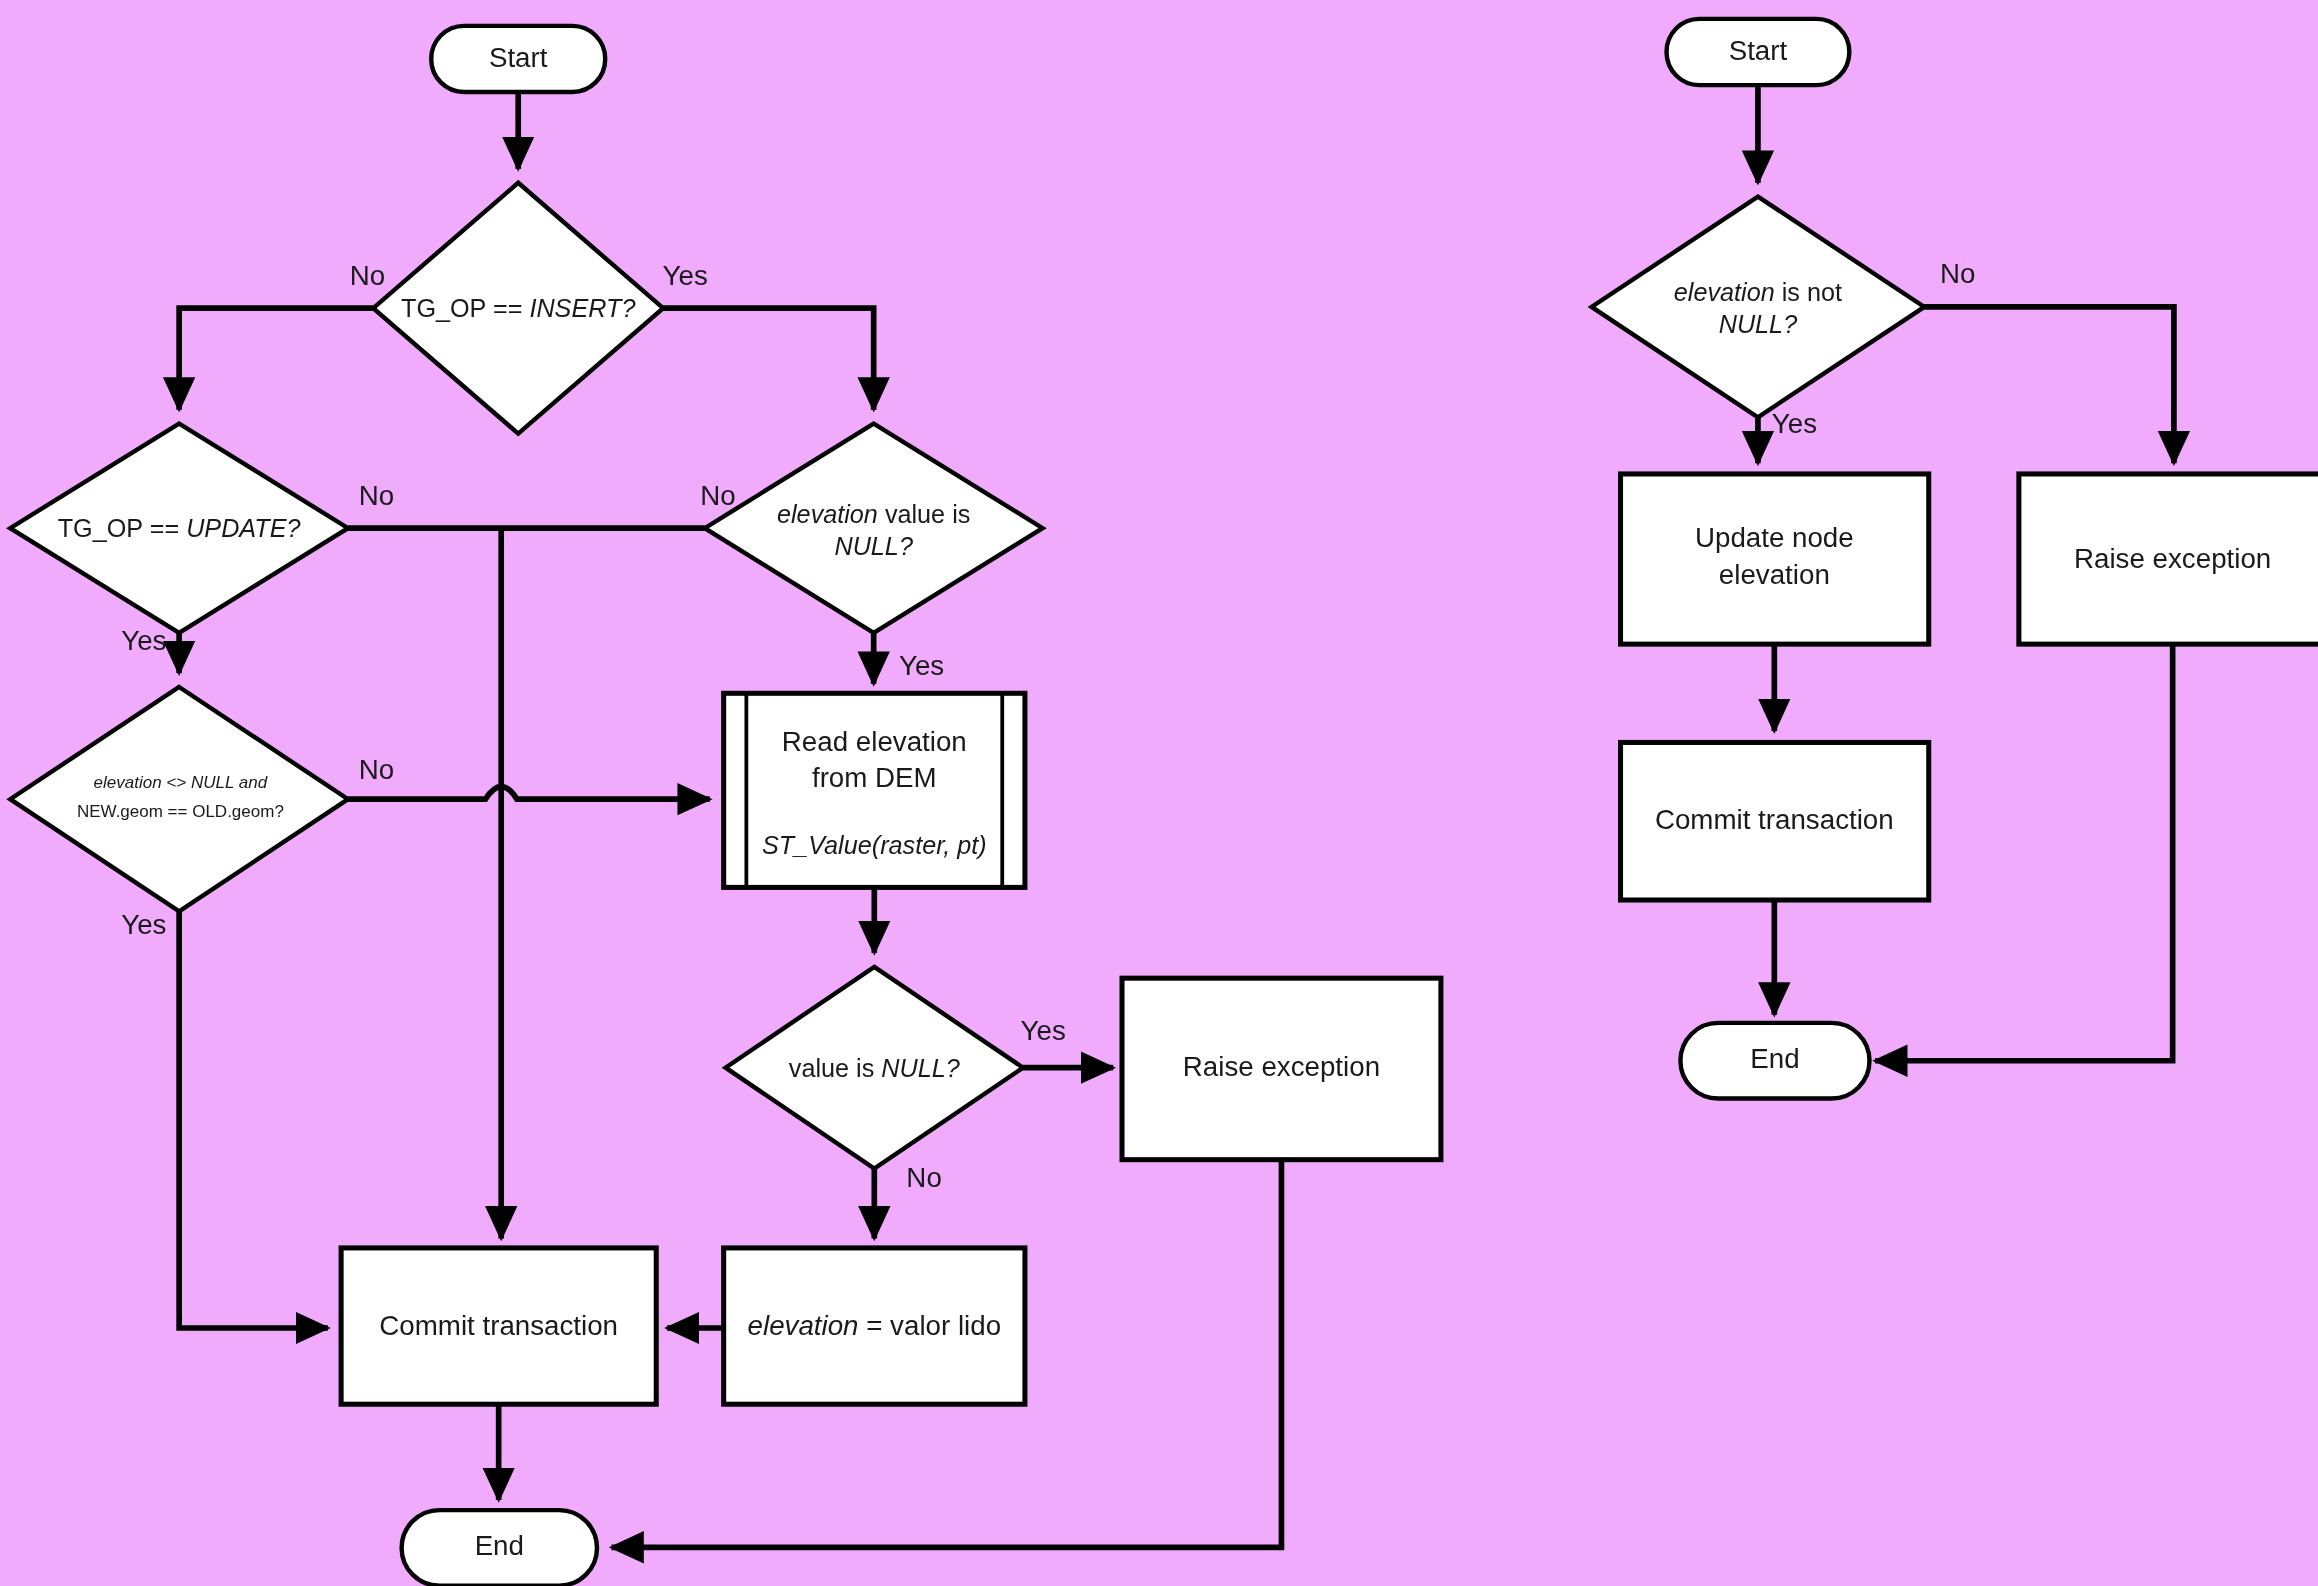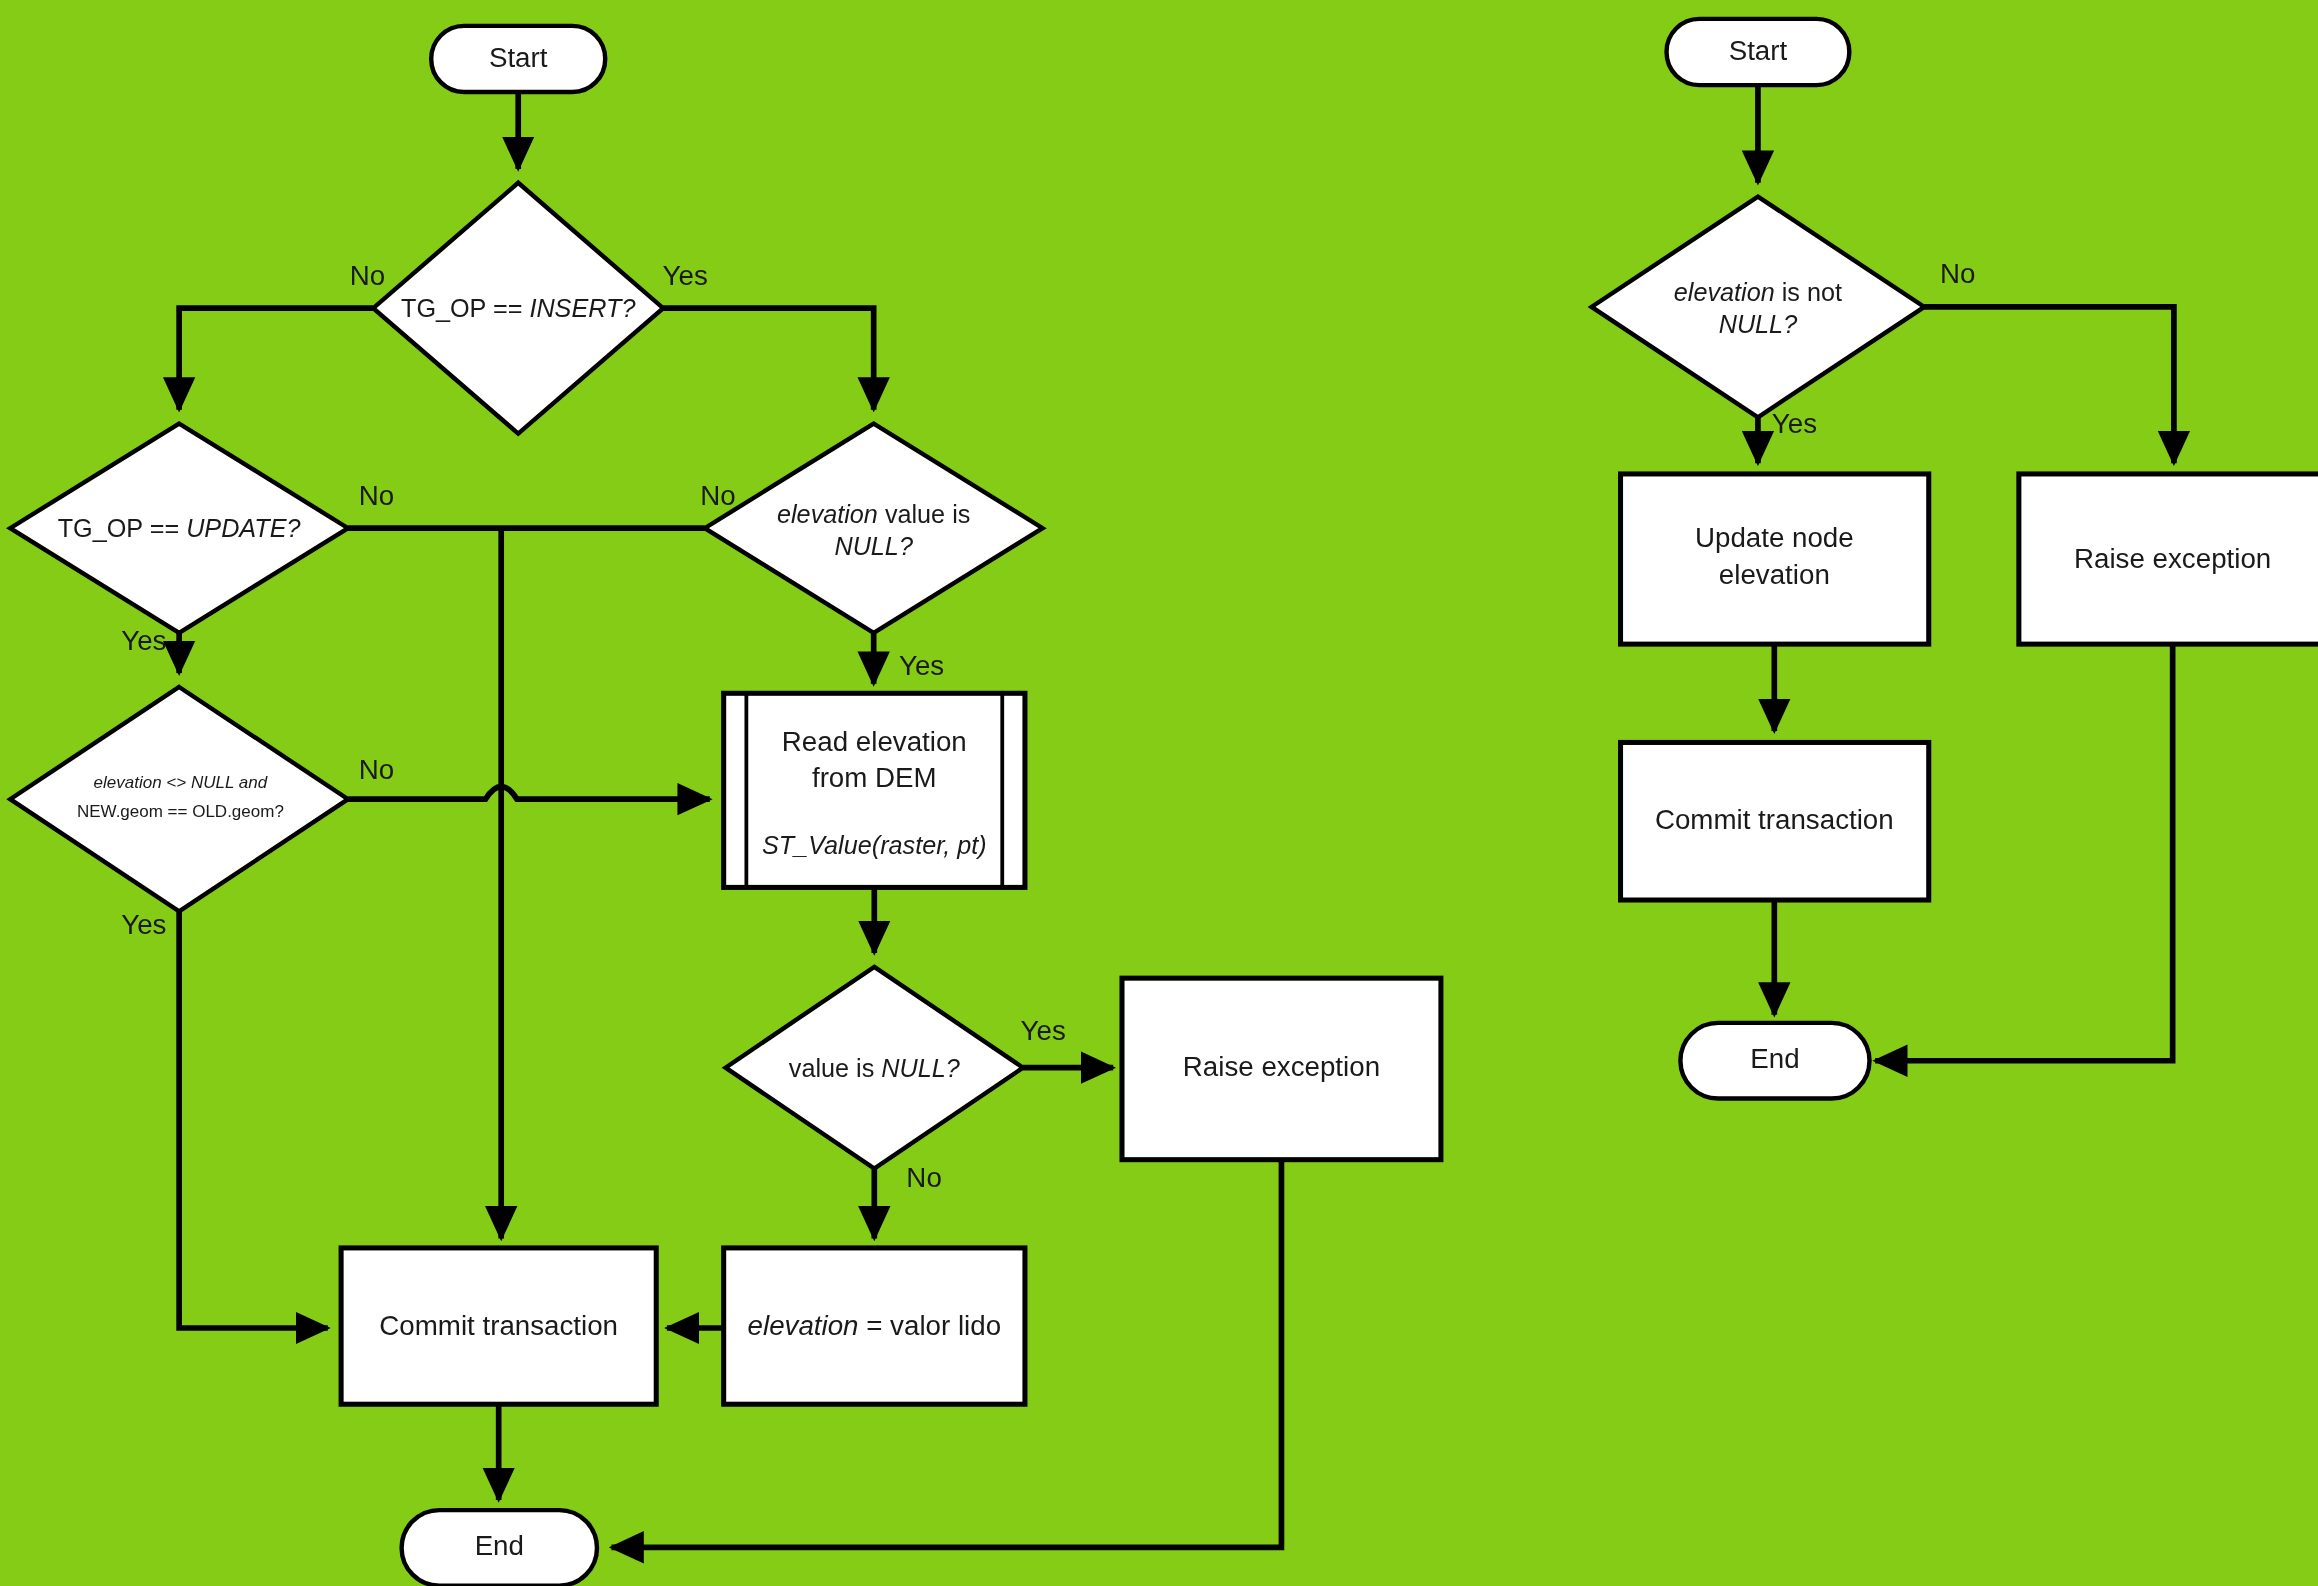--- a/index.html
+++ b/index.html
@@ -1,17 +1,17 @@
 <!DOCTYPE html>
 <html style="font-size:10px"><head>
 <meta charset="utf-8">
 <style>
   html,body{margin:0;padding:0;background:#ffffff;}
   body{font-family:"Liberation Sans", sans-serif;}
-  #stage{position:relative;width:2319px;height:1587px;background:#84cc16;overflow:hidden;}
+  #stage{position:relative;width:2319px;height:1587px;background:#f0abfc;overflow:hidden;}
   svg#diagram{position:absolute;left:0;top:0;width:2319px;height:1587px;display:block;}
   .shape{fill:#ffffff;stroke:#000000;}
   .term{stroke-width:7;}
   .proc{stroke-width:8;}
   .dec{stroke-width:7;}
   .innerline{stroke:#000000;stroke-width:6;}
   .edge{stroke:#000000;stroke-width:9;fill:none;stroke-linecap:butt;stroke-linejoin:miter;}
   .lbl{font-family:"Liberation Sans", sans-serif;fill:#1a1a1a;}
   .t-node{font-size:44px;}
   .t-proc{font-size:44px;}

